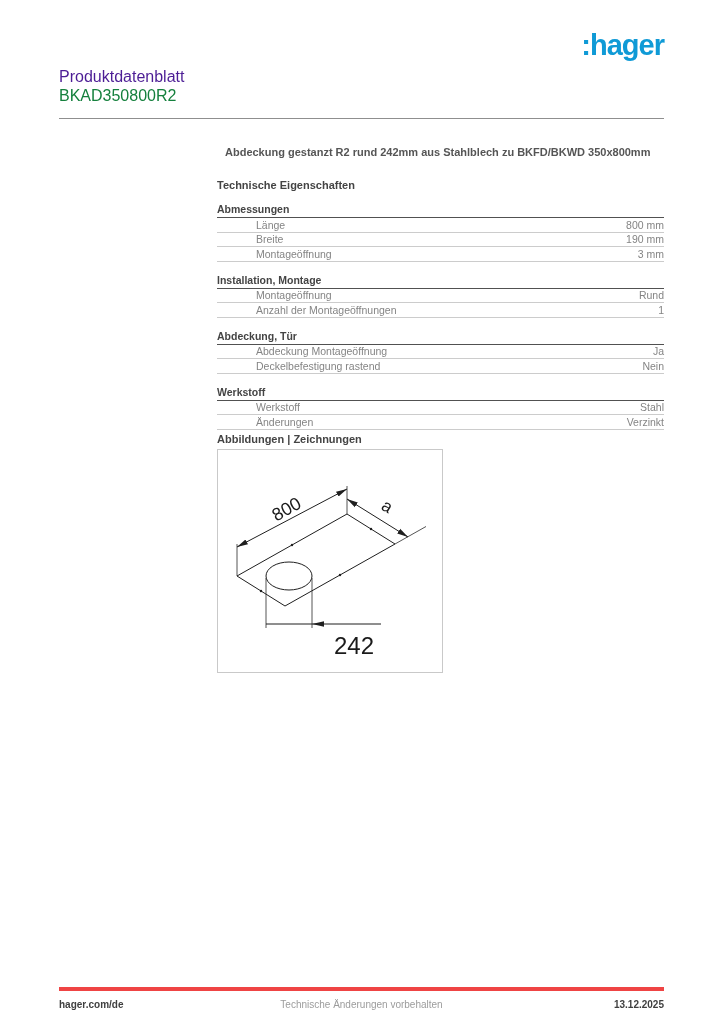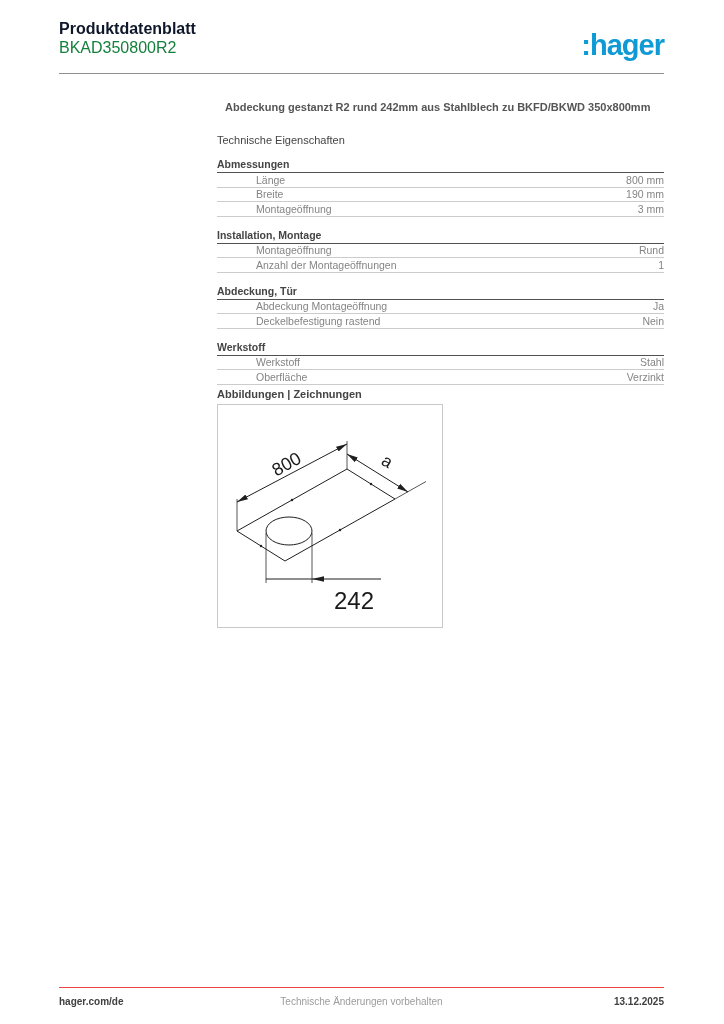--- a/index.html
+++ b/index.html
@@ -6,29 +6,29 @@
   body{
     width:724px;height:1024px;background:#ffffff;
     font-family:"Liberation Sans","DejaVu Sans",sans-serif;
     position:relative;overflow:hidden;
     -webkit-font-smoothing:antialiased;
   }
   .page{position:absolute;inset:0;}
 
   
   .header{margin:20px 60px 0 59px;display:flex;justify-content:space-between;align-items:flex-start;}
-  .doc-title{font-size:16px;line-height:18px;font-weight:bold;color:#0f172a;}
+  .doc-title{font-size:16px;line-height:18px;font-weight:normal;color:#4c1d95;margin-top:48px;}
   .product-code{font-size:16px;line-height:18px;color:#15803d;margin-top:1px;}
   .logo{font-size:29px;line-height:30px;font-weight:bold;color:#0f9ad6;letter-spacing:-1px;margin-top:10px;}
   .header-rule{margin:13px 60px 0 59px;border-top:1px solid #8f8f8f;height:0;}
 
   
   .content{margin-left:217px;width:447px;}
   .description{margin-top:27px;font-size:11px;line-height:13px;font-weight:bold;color:#555555;margin-left:8px;}
-  .section-title{margin-top:20px;font-size:11px;line-height:13px;font-weight:normal;color:#444444;}
+  .section-title{margin-top:20px;font-size:11px;line-height:13px;font-weight:bold;color:#444444;}
 
   .spec-table{margin-top:12px;}
   .spec-table + .spec-table{margin-top:13px;}
   .spec-table .t-head{
     font-size:10.5px;line-height:11px;font-weight:bold;color:#444444;
     padding:0 0 2px 0;border-bottom:1px solid #515151;
   }
   .spec-row{
     display:flex;justify-content:space-between;
     font-size:10.5px;line-height:11px;color:#848484;
@@ -44,21 +44,21 @@
   }
   .drawing-box svg{display:block;width:100%;height:100%;}
   .tech-line{stroke:#1f1f1f;stroke-width:1;fill:none;}
   .tech-thin{stroke:#2a2a2a;stroke-width:0.8;fill:none;}
   .tech-fill{fill:#1f1f1f;stroke:none;}
   .dim-text{fill:#1a1a1a;}
 
   
   .footer{
     position:absolute;top:987px;left:59px;right:60px;
-    border-top:1px solid #ef4444;padding-top:8px;
+    border-top:4px solid #ef4444;padding-top:8px;
     display:grid;grid-template-columns:1fr auto 1fr;align-items:baseline;
   }
   .footer .f-left{font-size:10px;font-weight:bold;color:#3f3f3f;justify-self:start;}
   .footer .f-center{font-size:10px;color:#9c9c9c;justify-self:center;}
   .footer .f-right{font-size:10px;font-weight:bold;color:#3f3f3f;justify-self:end;}
 </style>
 </head>
 <body>
 
 <div class="page">
@@ -118,21 +118,21 @@
       </div>
     </div>
 
     <div class="spec-table">
       <div class="t-head">Werkstoff</div>
       <div class="spec-row">
         <span class="spec-label">Werkstoff</span>
         <span class="spec-value">Stahl</span>
       </div>
       <div class="spec-row">
-        <span class="spec-label">Oberfläche</span>
+        <span class="spec-label">Änderungen</span>
         <span class="spec-value">Verzinkt</span>
       </div>
     </div>
 
     <div class="drawings-title">Abbildungen | Zeichnungen</div>
 
     <div class="drawing-box">
       <svg viewBox="0 0 224 222">
         <defs>
           <marker id="arr" markerWidth="12" markerHeight="8" refX="11" refY="4" orient="auto-start-reverse" markerUnits="userSpaceOnUse">

